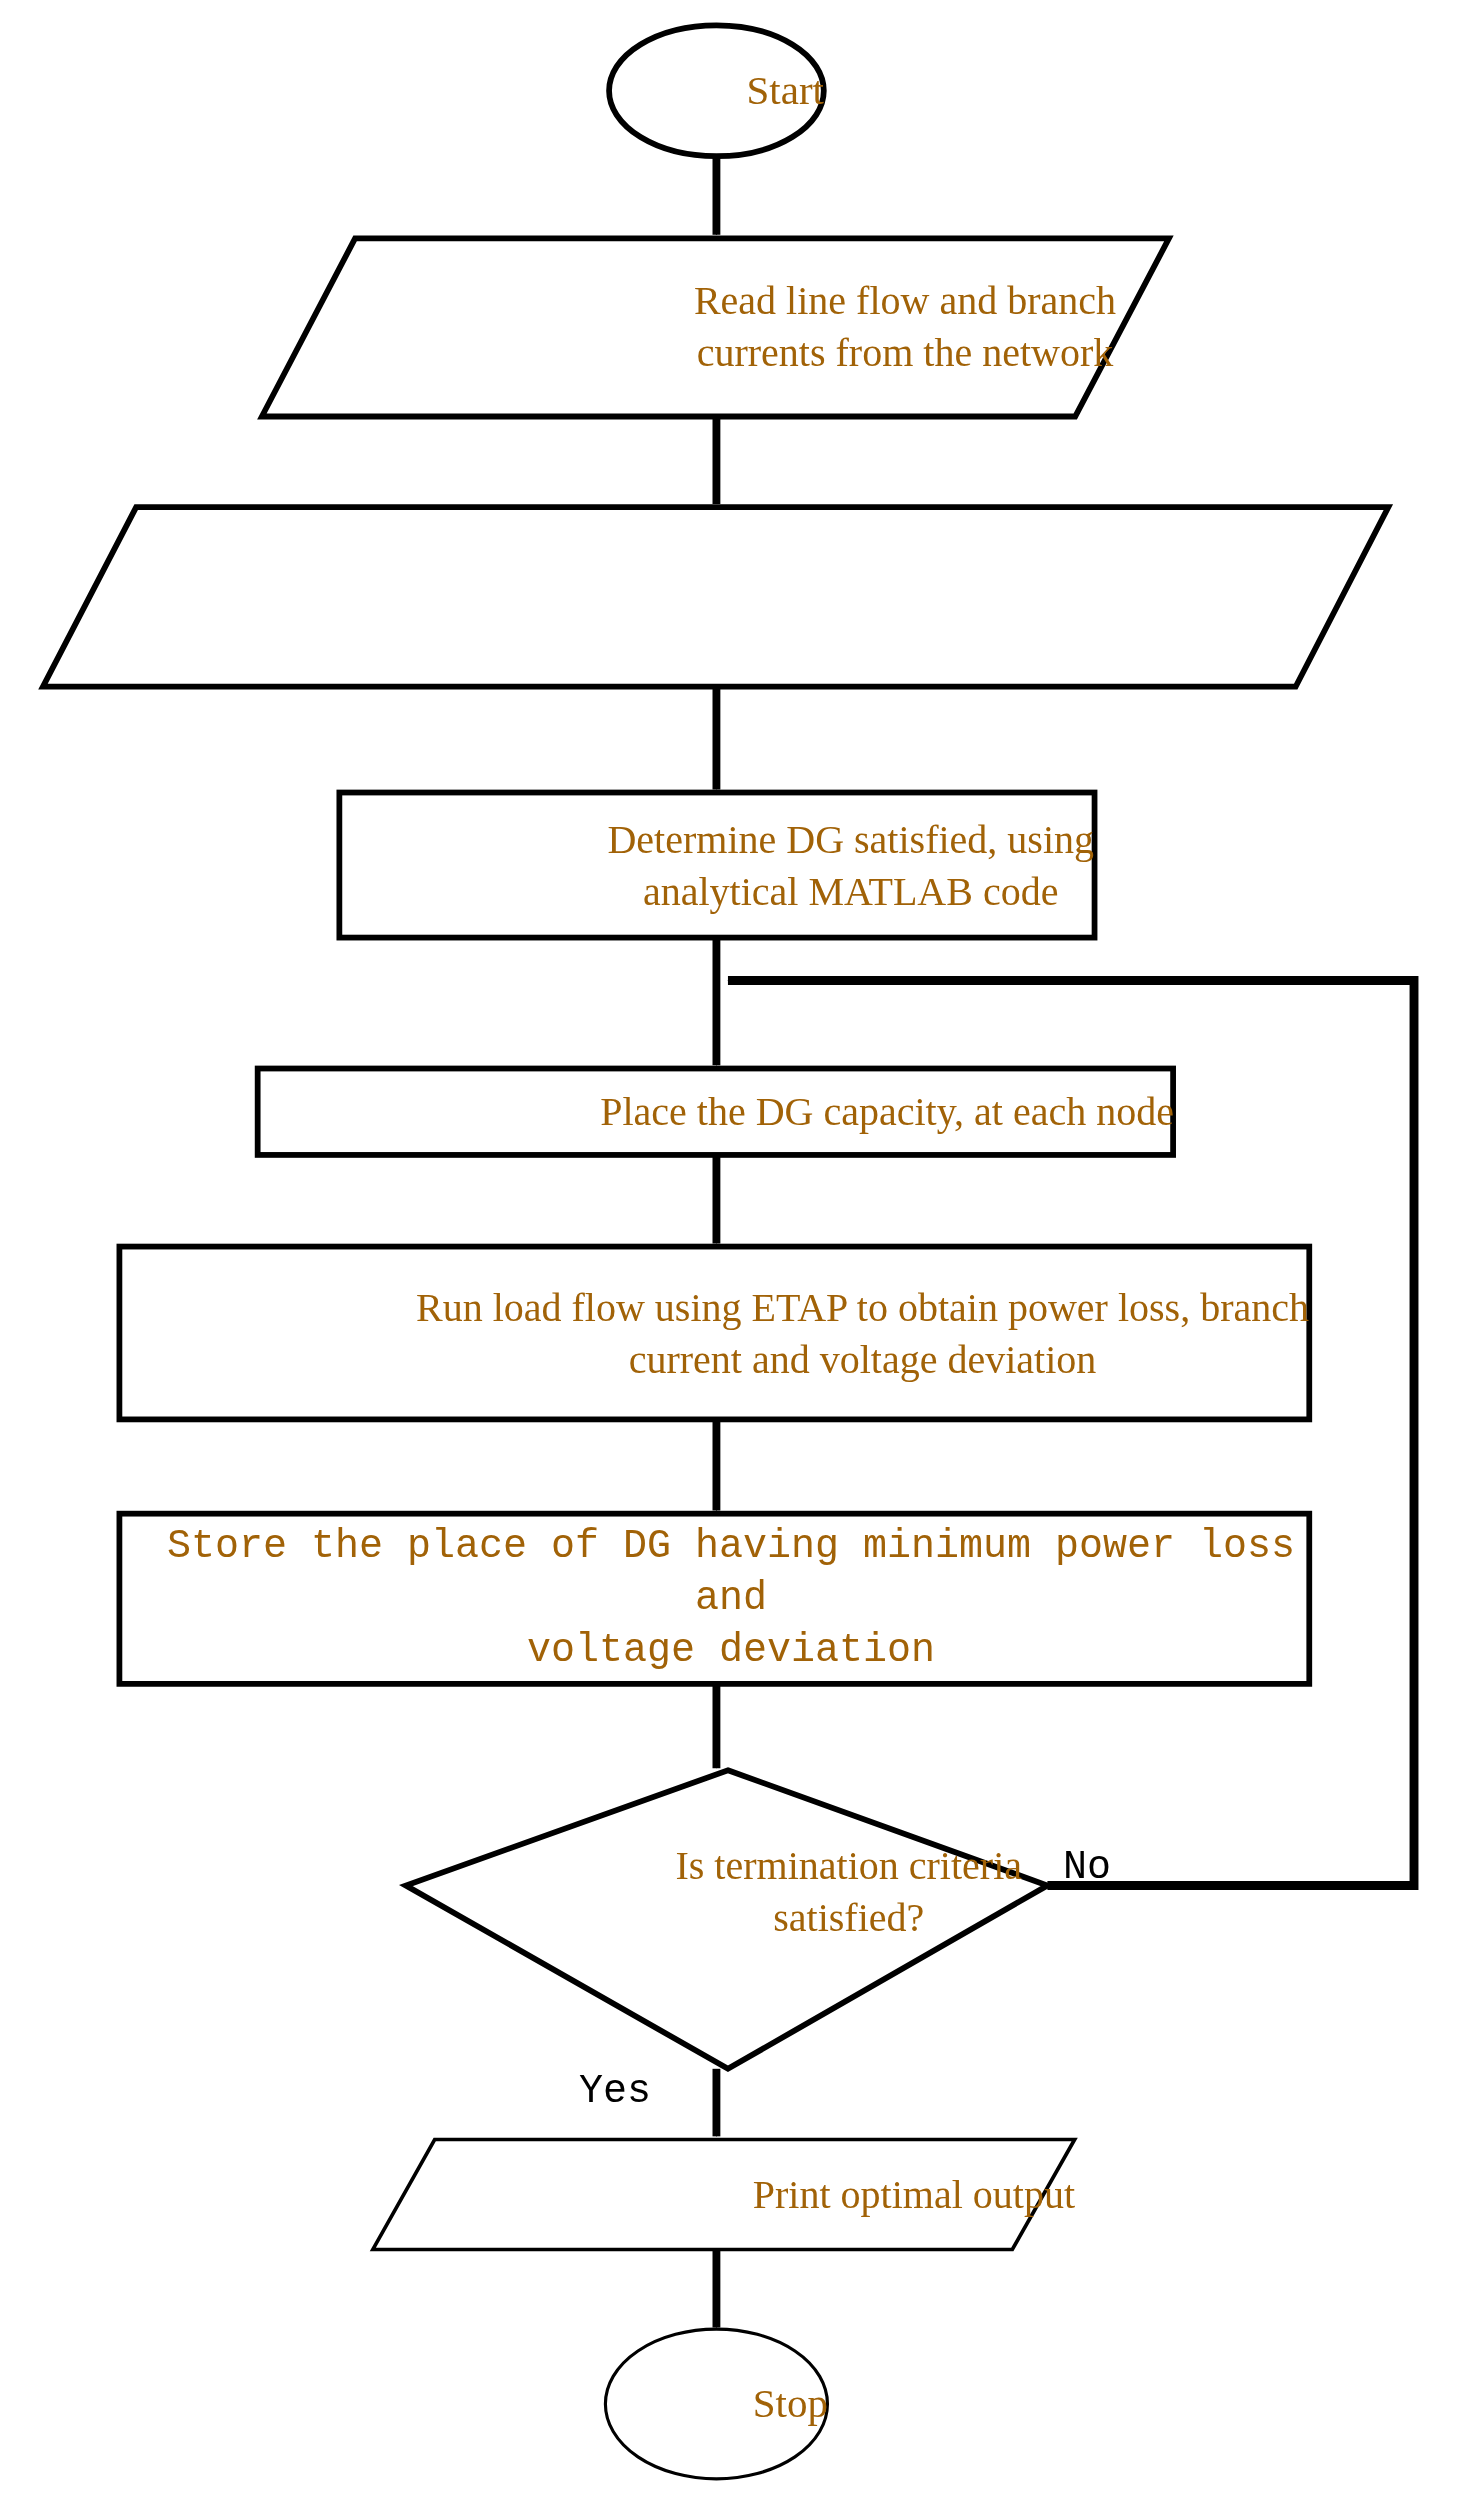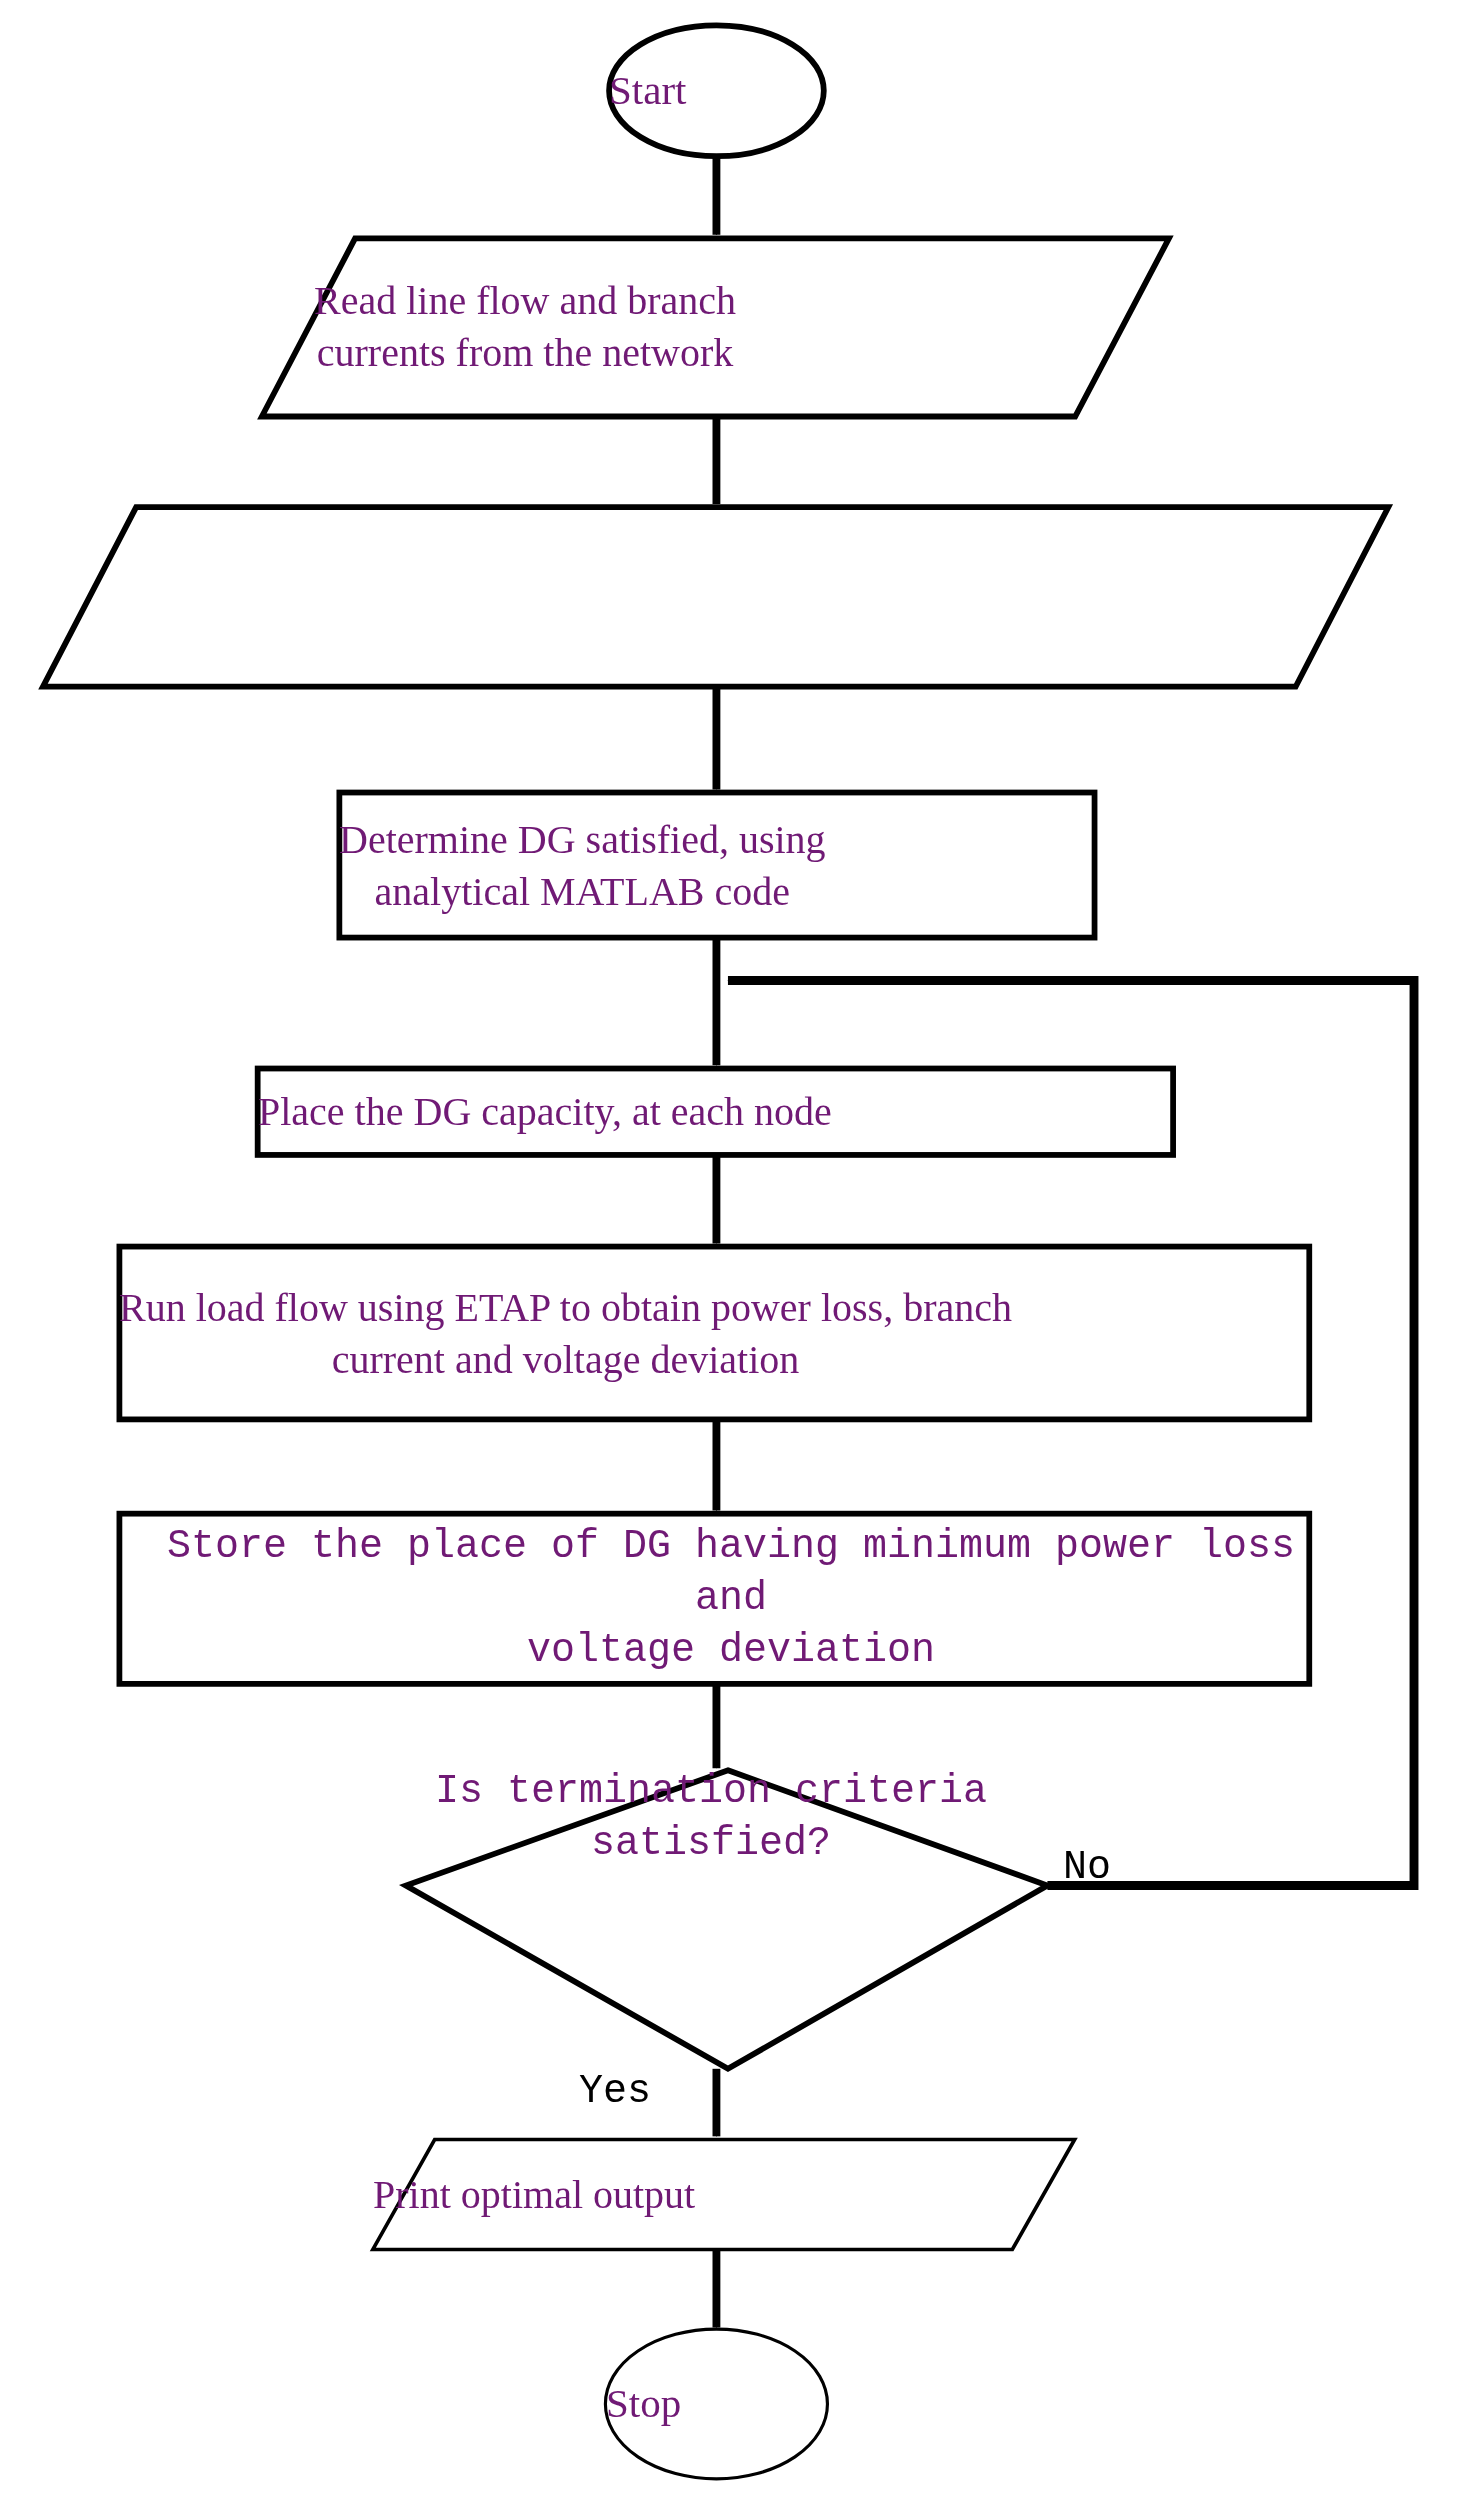--- a/index.html
+++ b/index.html
@@ -25,23 +25,23 @@
     left: 0;
     top: 0;
     width: 1469px;
     height: 2512px;
     display: block;
   }
   .node-text {
     position: absolute;
     display: flex;
     align-items: center;
-    justify-content: flex-start;
+    justify-content: flex-end;
     text-align: center;
-    color: #701a75;
+    color: #a16207;
     font-family: "Liberation Serif", "DejaVu Serif", serif;
     line-height: 1.30;
     white-space: pre-line;
     pointer-events: auto;
   }
   .t-terminator { font-size: 41px; }
   .t-body       { font-size: 40px; }
   .edge-label {
     position: absolute;
     color: #000000;
@@ -131,21 +131,21 @@
   <div class="node-text t-body" style="left:119px; top:1247px; width:1190px; height:173px;">
     <span>Run load flow using ETAP to obtain power loss, branch
 current and voltage deviation</span>
   </div>
 
   <div class="node-text t-body" style="left:136px; top:1514px; width:1190px; height:170px;font-family:Liberation Mono, monospace;">
     <span>Store the place of DG having minimum power loss and
 voltage deviation</span>
   </div>
 
-  <div class="node-text t-body" style="left:435px; top:1744px; width:587px; height:147px;font-family:Liberation Mono, monospace;">
+  <div class="node-text t-body" style="left:435px; top:1818px; width:587px; height:147px;">
     <span>Is termination criteria
 satisfied?</span>
   </div>
 
   <div class="node-text t-body" style="left:373px; top:2140px; width:702px; height:110px;">
     <span>Print optimal output</span>
   </div>
 
   <div class="node-text t-terminator" style="left:606px; top:2329px; width:222px; height:150px;">
     <span>Stop</span>

